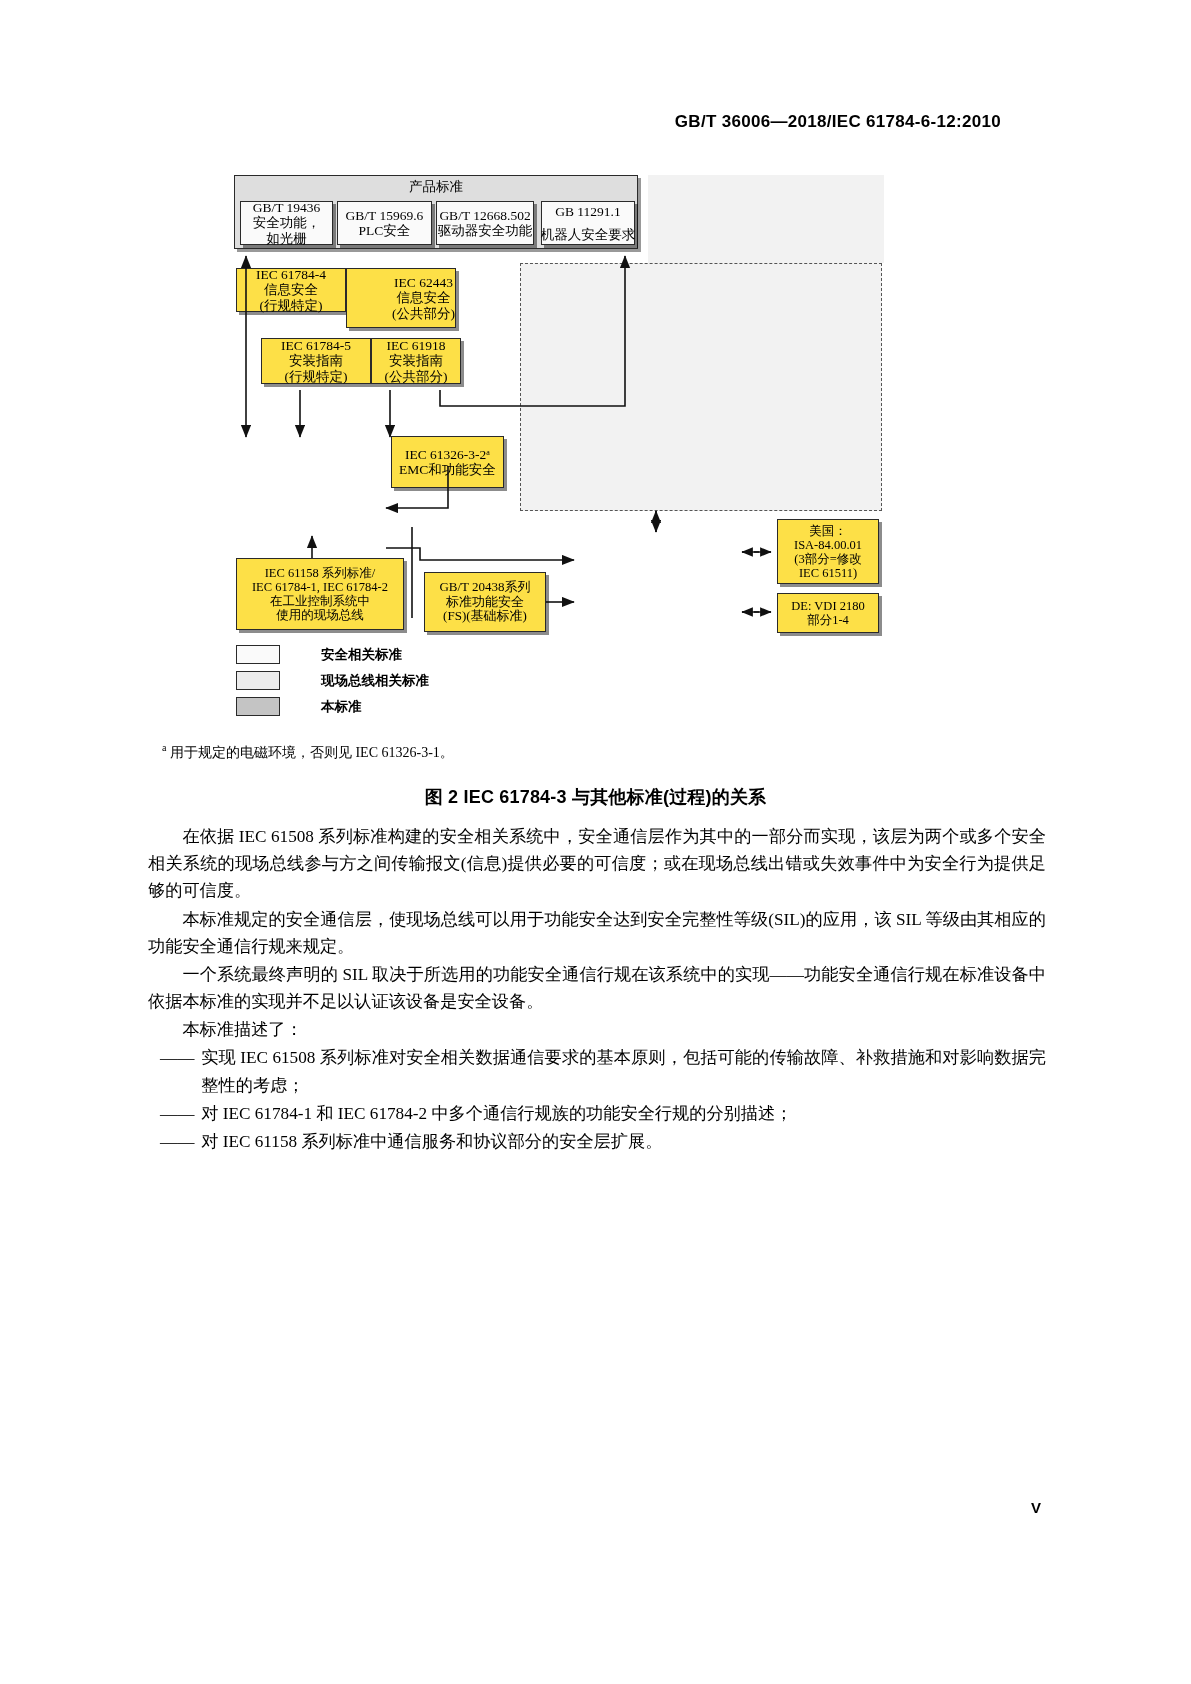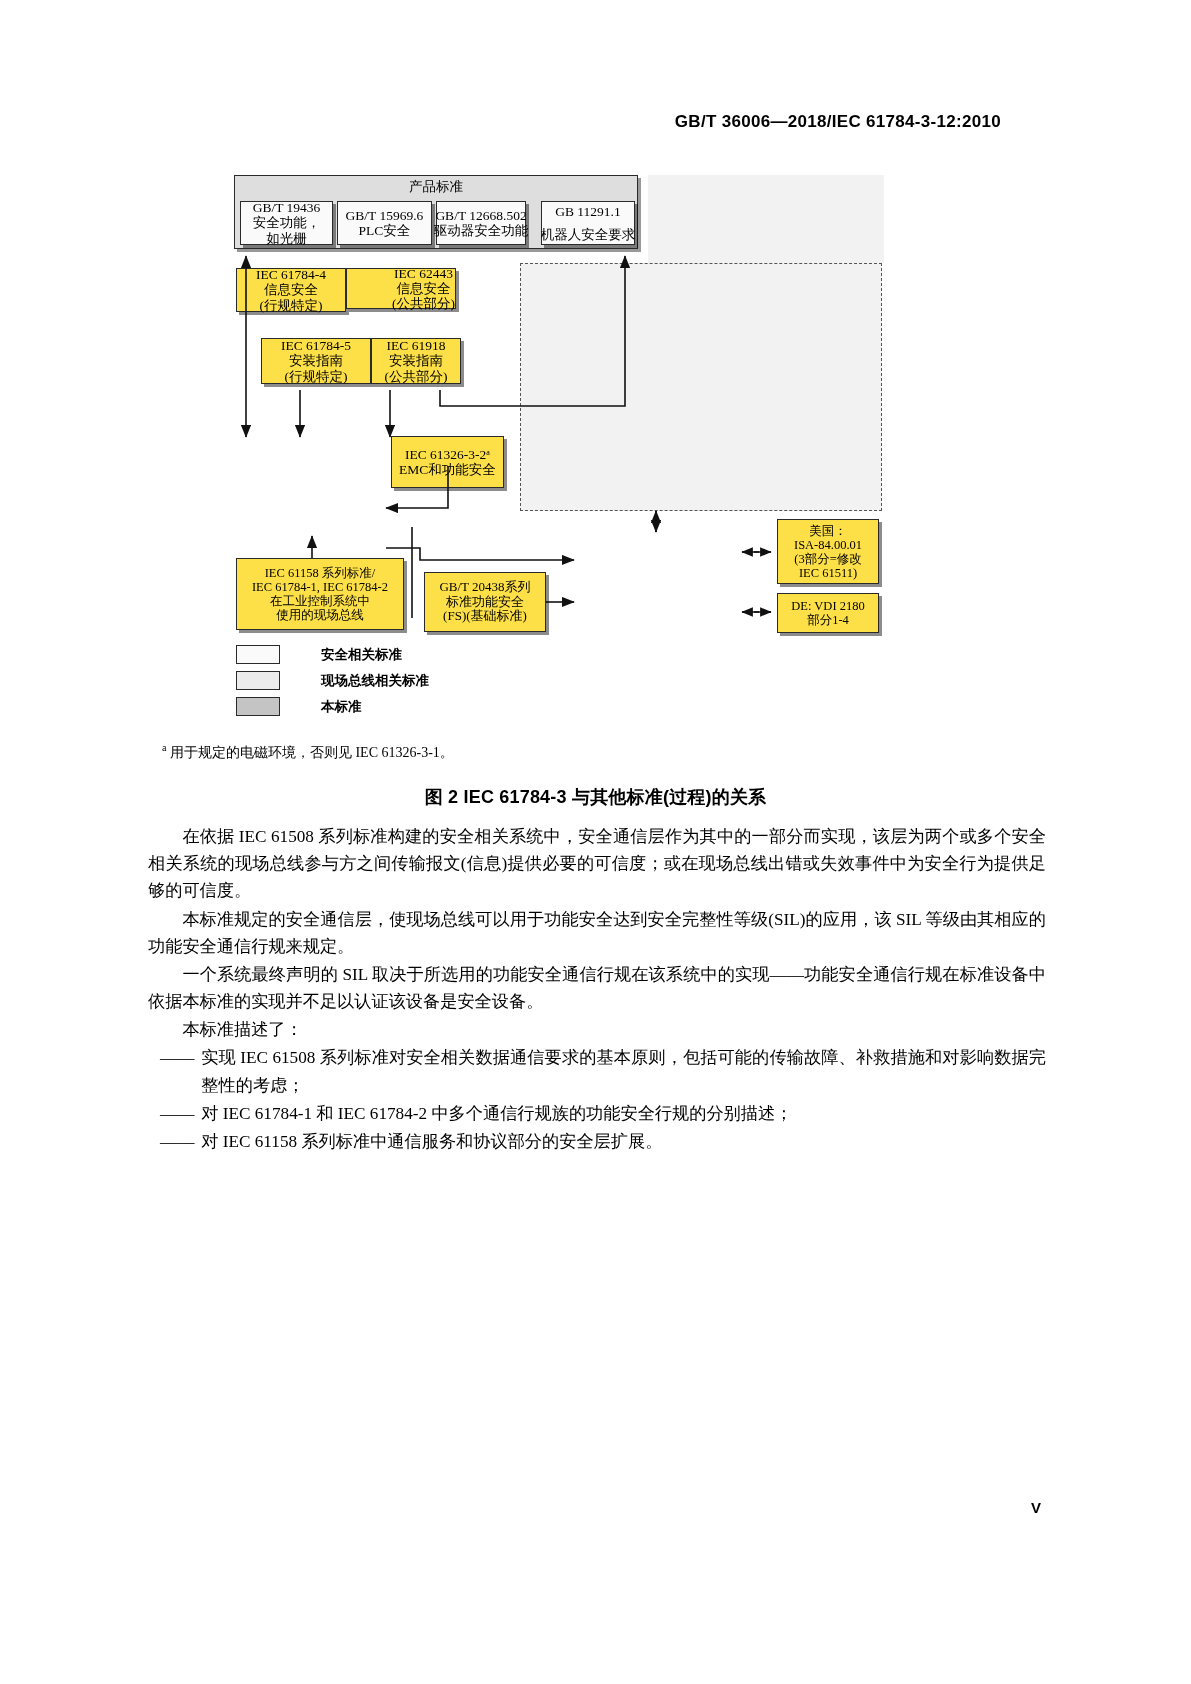--- a/index.html
+++ b/index.html
@@ -141,55 +141,55 @@
     position: absolute;
     right: 150px; bottom: 168px;
     font-family: "Liberation Sans", sans-serif;
     font-size: 15px;
     font-weight: bold;
   }
 </style>
 </head>
 <body>
 
-<div class="page-header">GB/T 36006—2018/IEC 61784-3-12:2010</div>
+<div class="page-header">GB/T 36006—2018/IEC 61784-6-12:2010</div>
 
 <div class="figure">
 
   <div id="upper-right-panel"></div>
 
   <div id="mechanical-safety-region"></div>
 
   <div id="product-standards-group"></div>
   <div id="product-standards-title">产品标准</div>
 
   <div class="bx white" style="left:240px; top:201px; width:93px; height:44px;">
     <span class="ln">GB/T 19436</span>
     <span class="ln">安全功能，</span>
     <span class="ln">如光栅</span>
   </div>
   <div class="bx white" style="left:337px; top:201px; width:95px; height:44px;">
     <span class="ln">GB/T 15969.6</span>
     <span class="ln">PLC安全</span>
   </div>
-  <div class="bx white" style="left:436px; top:201px; width:90px; height:44px;">
+  <div class="bx white" style="left:436px; top:201px; width:98px; height:44px;">
     <span class="ln">GB/T 12668.502</span>
     <span class="ln">驱动器安全功能</span>
   </div>
   <div class="bx white" style="left:541px; top:201px; width:94px; height:44px;justify-content:space-between;">
     <span class="ln">GB 11291.1</span>
     <span class="ln">机器人安全要求</span>
   </div>
 
   <div class="bx" style="left:236px; top:268px; width:110px; height:44px;">
     <span class="ln">IEC 61784-4</span>
     <span class="ln">信息安全</span>
     <span class="ln">(行规特定)</span>
   </div>
-  <div class="bx" style="left:346px; top:268px; width:110px; height:41px;padding-left:48px;">
+  <div class="bx" style="left:346px; top:268px; width:110px; height:60px;padding-left:48px;">
     <span class="ln">IEC 62443</span>
     <span class="ln">信息安全</span>
     <span class="ln">(公共部分)</span>
   </div>
 
   <div class="bx" style="left:261px; top:338px; width:110px; height:46px;">
     <span class="ln">IEC 61784-5</span>
     <span class="ln">安装指南</span>
     <span class="ln">(行规特定)</span>
   </div>

